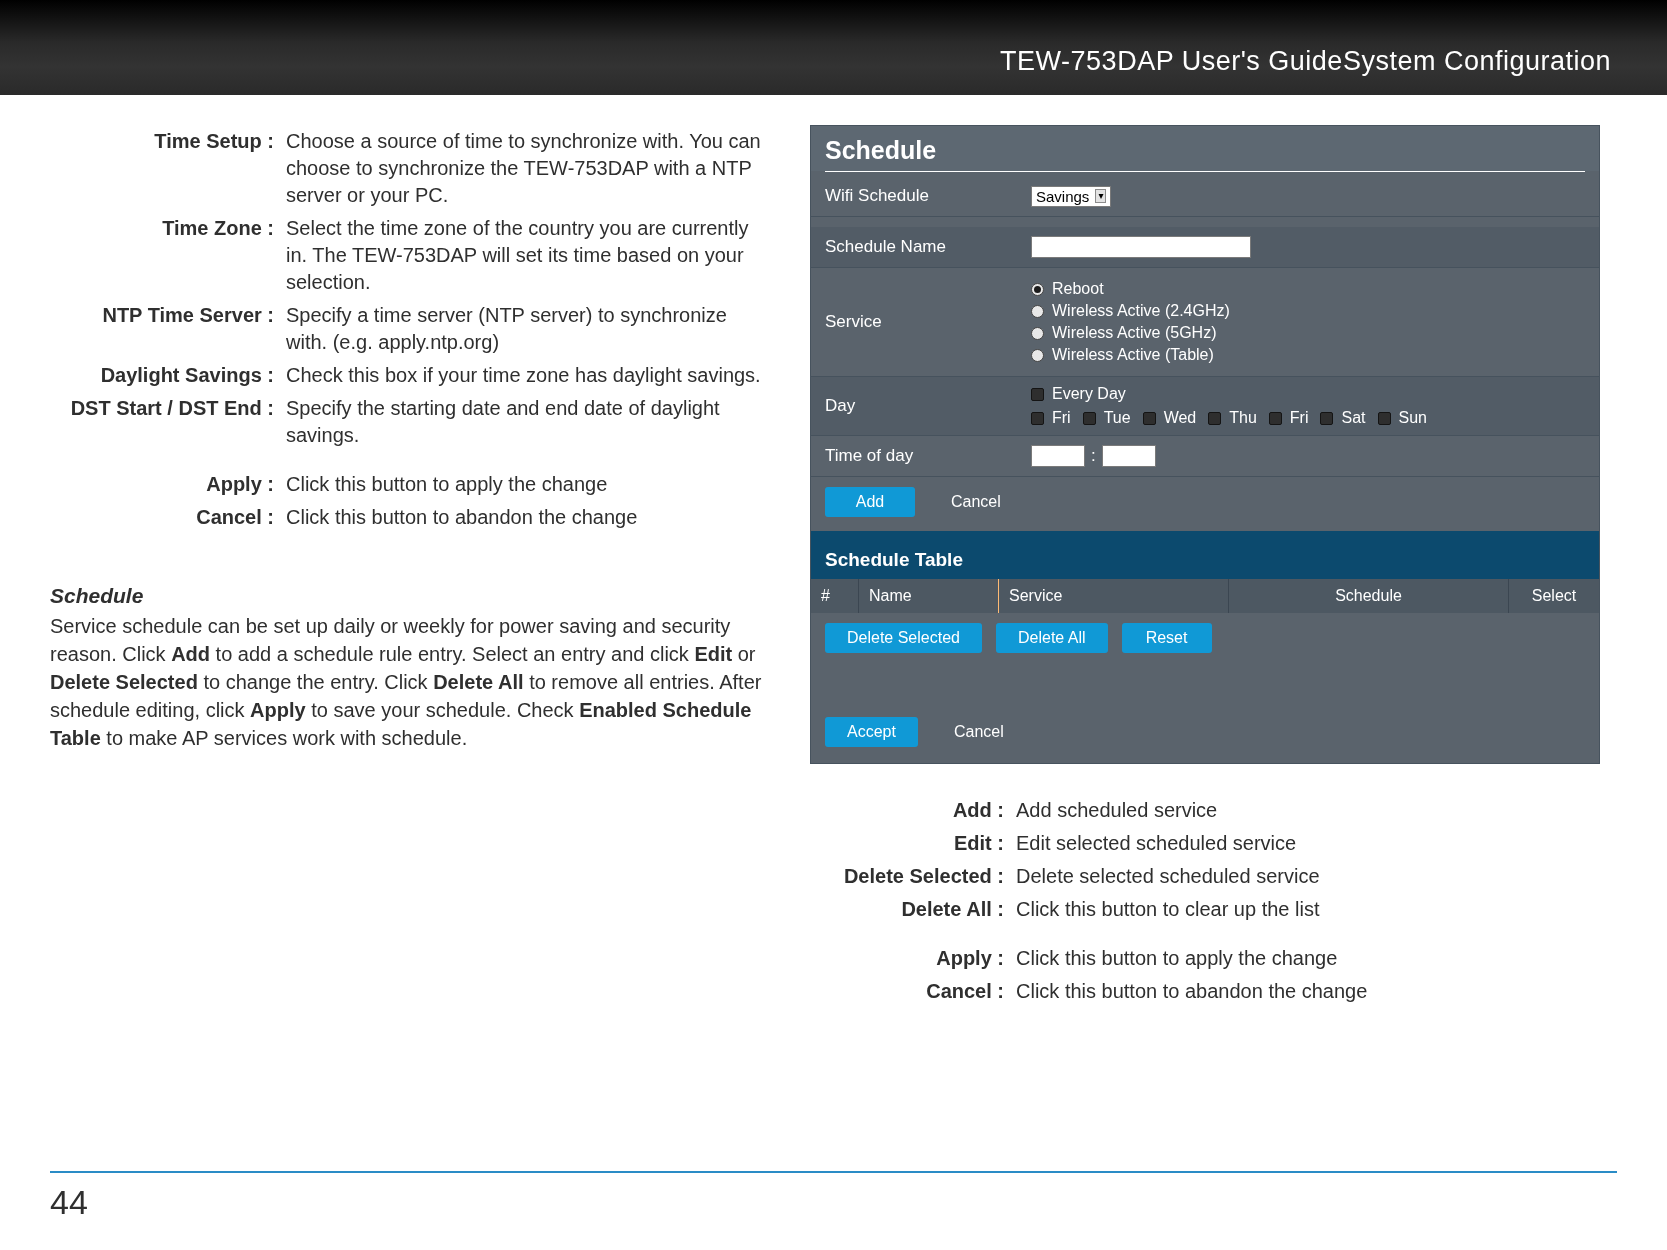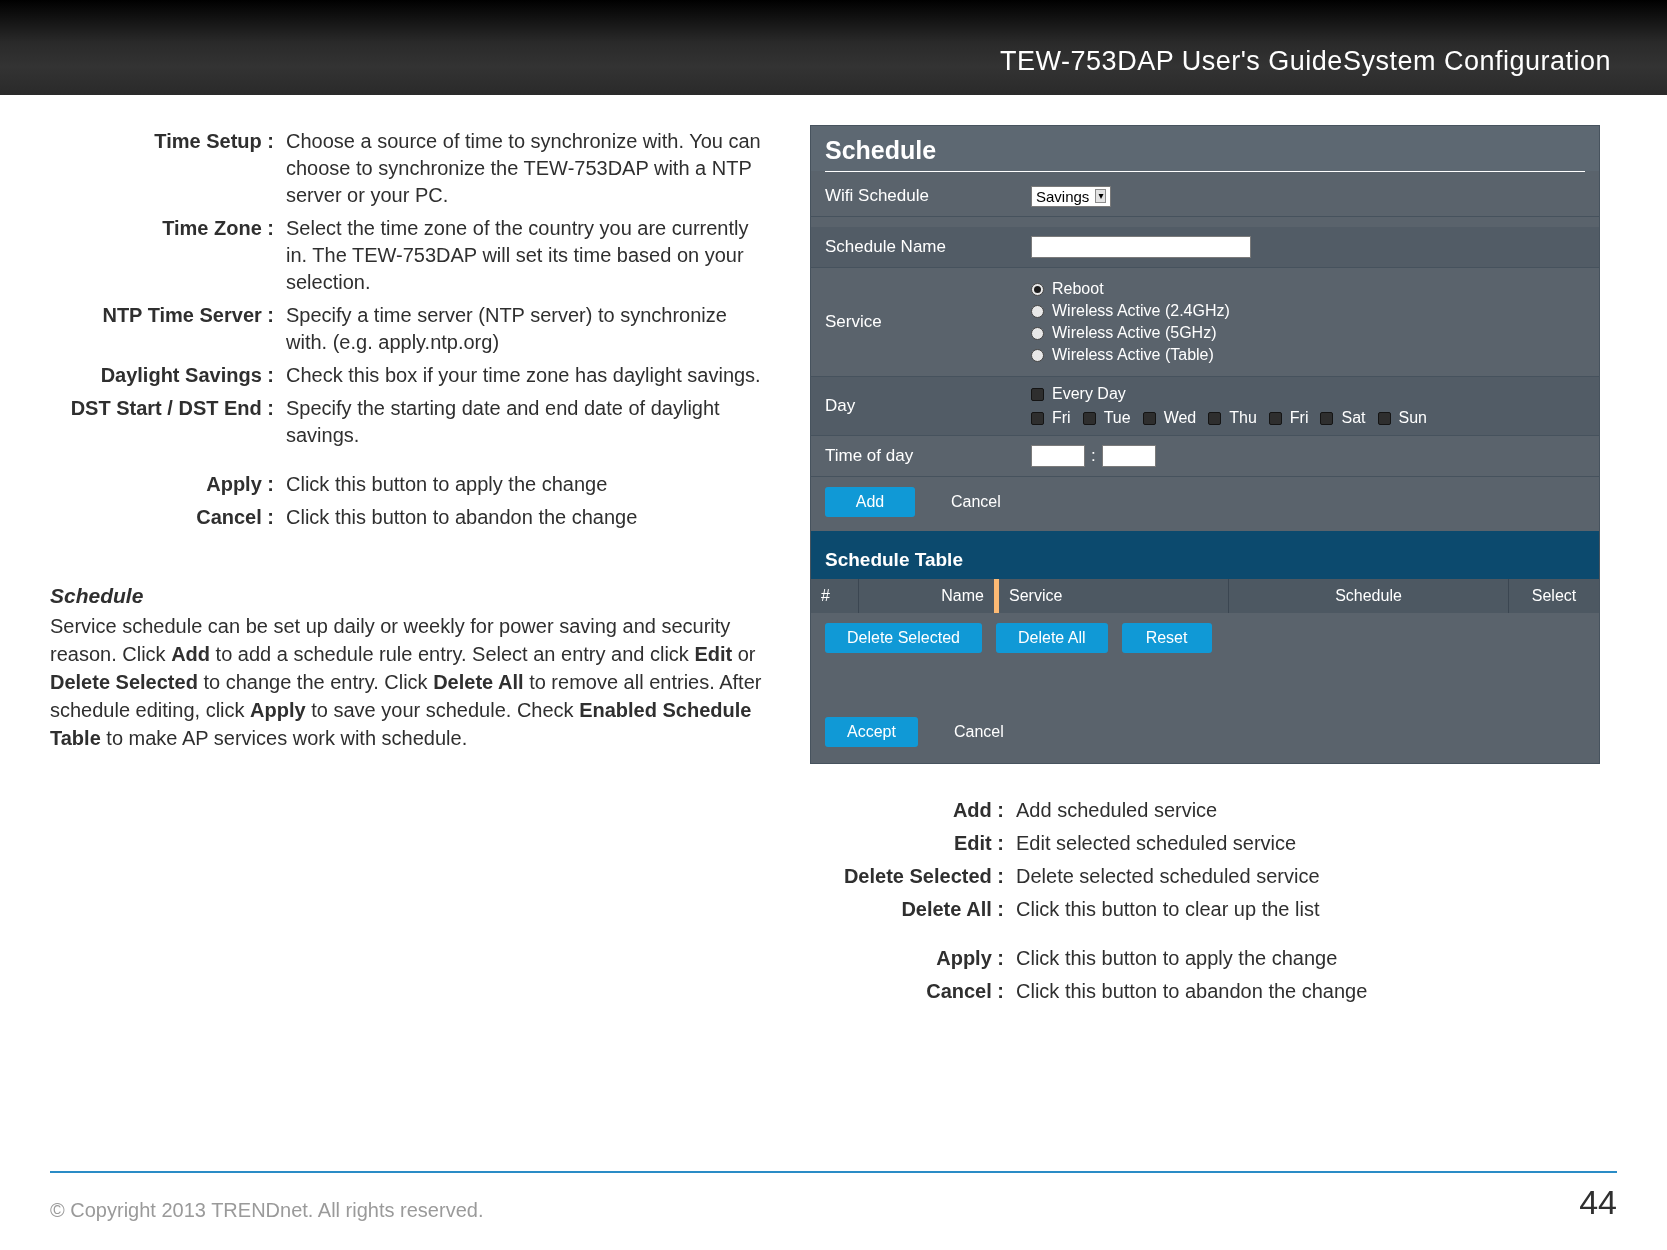--- a/index.html
+++ b/index.html
@@ -148,21 +148,21 @@
     padding: 18px 14px 8px 14px;
     background: #0c4a6e;
   }
   .table-head {
     display: flex;
     background: #4d5862;
     font-size: 16px;
   }
   .table-head div { padding: 8px 10px; }
   .th-num { width: 48px; border-right: 1px solid #3b4651; }
-  .th-name { width: 140px; border-right: 5px solid #fdba74; text-align: right; }
+  .th-name { width: 140px; border-right: 1px solid #fdba74; }
   .th-service { width: 230px; border-right: 1px solid #3b4651; }
   .th-schedule { flex: 1; border-right: 1px solid #3b4651; text-align:center;}
   .th-select { width: 90px; text-align:center;}
 
   .def-table-2 { margin-top: 6px; }
   .def-table-2 .def-label { width: 200px; }
 
   .footer {
     position: absolute;
     bottom: 28px;
@@ -374,15 +374,14 @@
       <tr>
             <td class="def-label">Cancel :</td>
             <td>Click this button to abandon the change</td>
           </tr>
     </tbody>
       </table>
   </div>
 </div>
 
 <div class="footer">
-  <div class="footer-left">© Copyright 2013 TRENDnet. All rights reserved.</div>
   <div class="footer-right">44</div>
 </div>
 
 </body></html>

